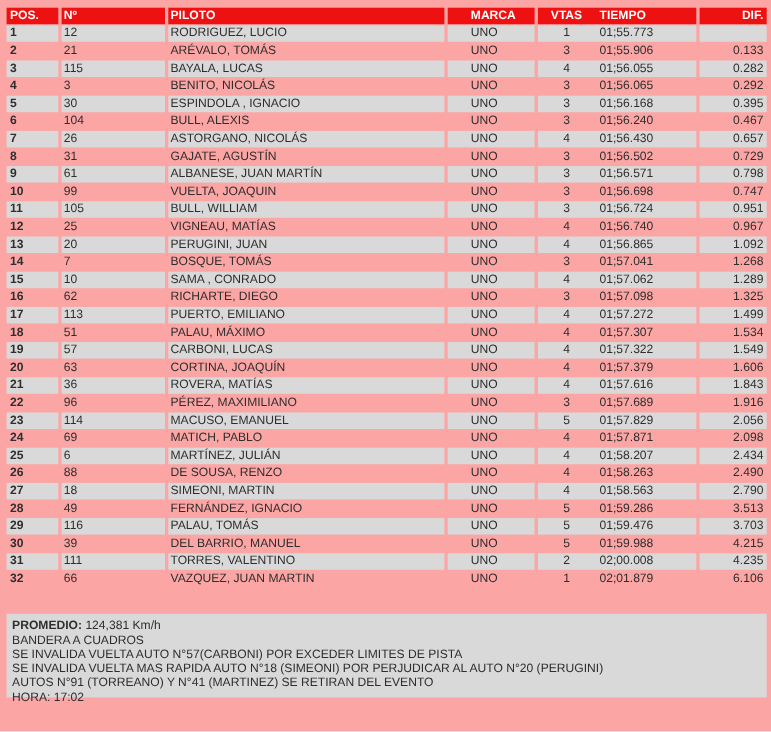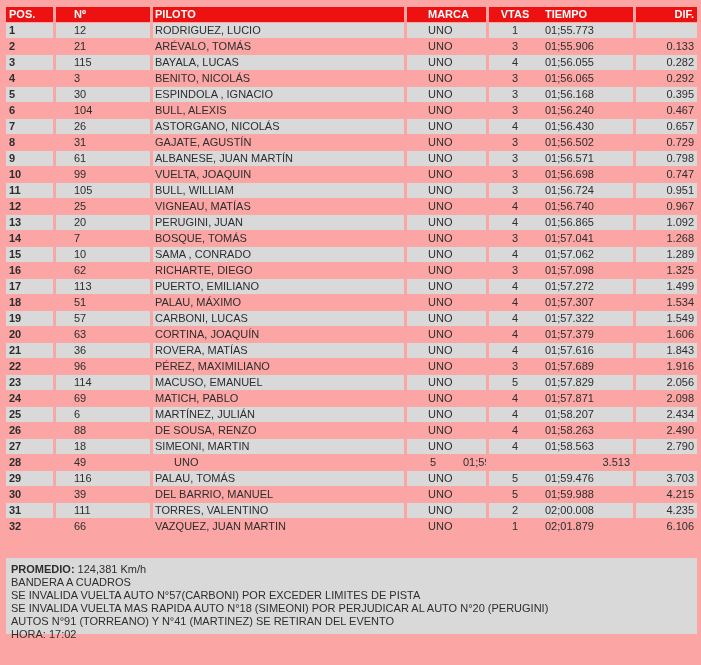--- a/index.html
+++ b/index.html
@@ -8,21 +8,21 @@
   .sheet{position:relative;width:701px;height:665px;background:#fca5a5;overflow:hidden;}
 
   .results-table{position:absolute;left:6px;top:7px;width:691px;}
   .row{display:grid;grid-template-columns:47px 94px 251px 79px 144px 61px;
        column-gap:3px;height:15px;margin-bottom:1px;font-size:11px;line-height:15px;
        color:var(--text-dark,#2e2e2e);}
   .cell{box-sizing:border-box;overflow:hidden;white-space:nowrap;}
   .header-row .cell{background:var(--header-red,#ee1111);color:#ffffff;font-weight:700;}
   .stripe .cell{background:var(--row-gray,#d9d9d9);}
   .c-pos{padding-left:3px;font-weight:700;}
-  .c-num{padding-left:18px;}
+  .c-num{padding-left:2px;}
   .c-pilot{padding-left:2px;}
   .c-marca{padding-left:21px;}
   .c-lapstime{display:flex;align-items:center;}
   .laps{display:inline-block;width:52px;text-align:center;flex:0 0 52px;}
   .time{margin-left:4px;}
   .c-dif{text-align:right;padding-right:3px;}
 
   .footer{position:absolute;left:6px;top:558px;width:691px;height:76px;
           box-sizing:border-box;background:var(--footer-gray,#d9d9d9);
           color:var(--text-dark,#2e2e2e);font-size:11px;line-height:13px;
@@ -341,20 +341,21 @@
       <div class="cell c-marca">UNO</div>
       <div class="cell c-lapstime">
         <span class="laps">4</span>
         <span class="time">01;58.563</span>
       </div>
       <div class="cell c-dif">2.790</div>
     </div>
         <div class="row body-row">
       <div class="cell c-pos">28</div>
       <div class="cell c-num">49</div>
+      <div class="cell c-pilot">FERNÁNDEZ, IGNACIO</div>
       <div class="cell c-marca">UNO</div>
       <div class="cell c-lapstime">
         <span class="laps">5</span>
         <span class="time">01;59.286</span>
       </div>
       <div class="cell c-dif">3.513</div>
     </div>
         <div class="row body-row stripe">
       <div class="cell c-pos">29</div>
       <div class="cell c-num">116</div>

